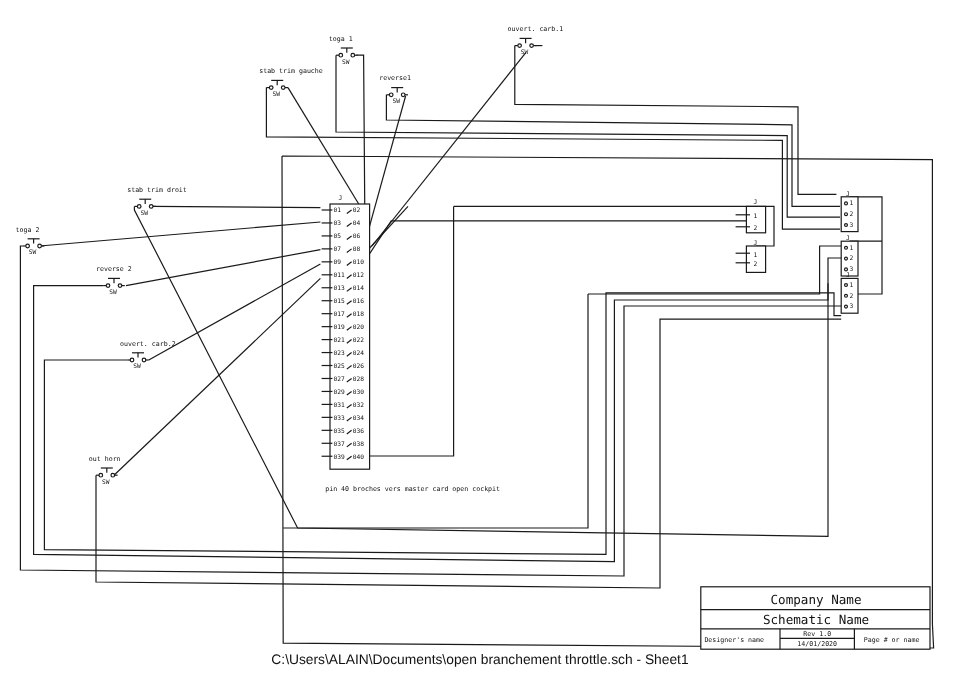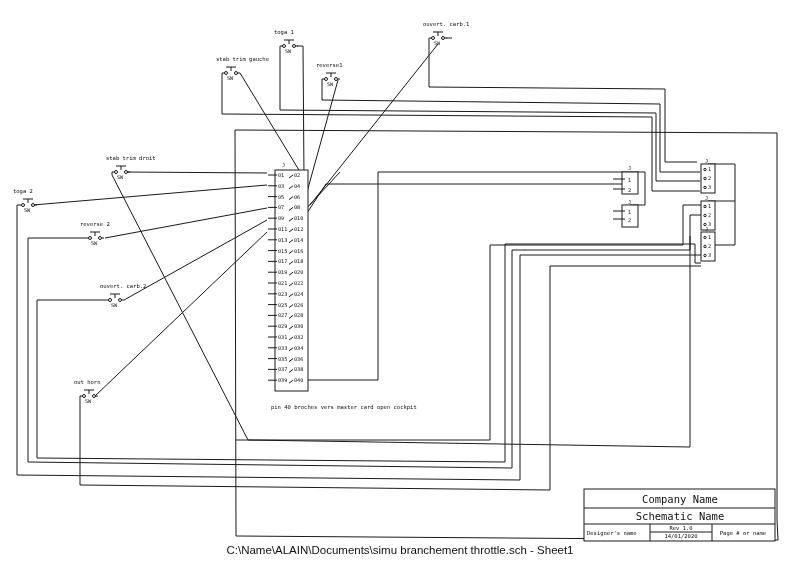--- a/index.html
+++ b/index.html
@@ -303,13 +303,13 @@
     <line class="w" x1="650" y1="532" x2="712" y2="532"></line>
     <text class="tb-big" x="680" y="503" text-anchor="middle">Company Name</text>
     <text class="tb-big" x="680" y="520" text-anchor="middle">Schematic Name</text>
     <text class="tb-sm" x="587" y="535">Designer's name</text>
     <text class="tb-sm" x="681" y="530" text-anchor="middle">Rev 1.0</text>
     <text class="tb-sm" x="681" y="538" text-anchor="middle">14/01/2020</text>
     <text class="tb-sm" x="743" y="535" text-anchor="middle">Page # or name</text>
   </g>
 </svg>
 
-<div class="footer">C:\Name\ALAIN\Documents\simu branchement throttle.sch  -  Sheet1</div>
+<div class="footer">C:\Users\ALAIN\Documents\open branchement throttle.sch  -  Sheet1</div>
 
 </body></html>

